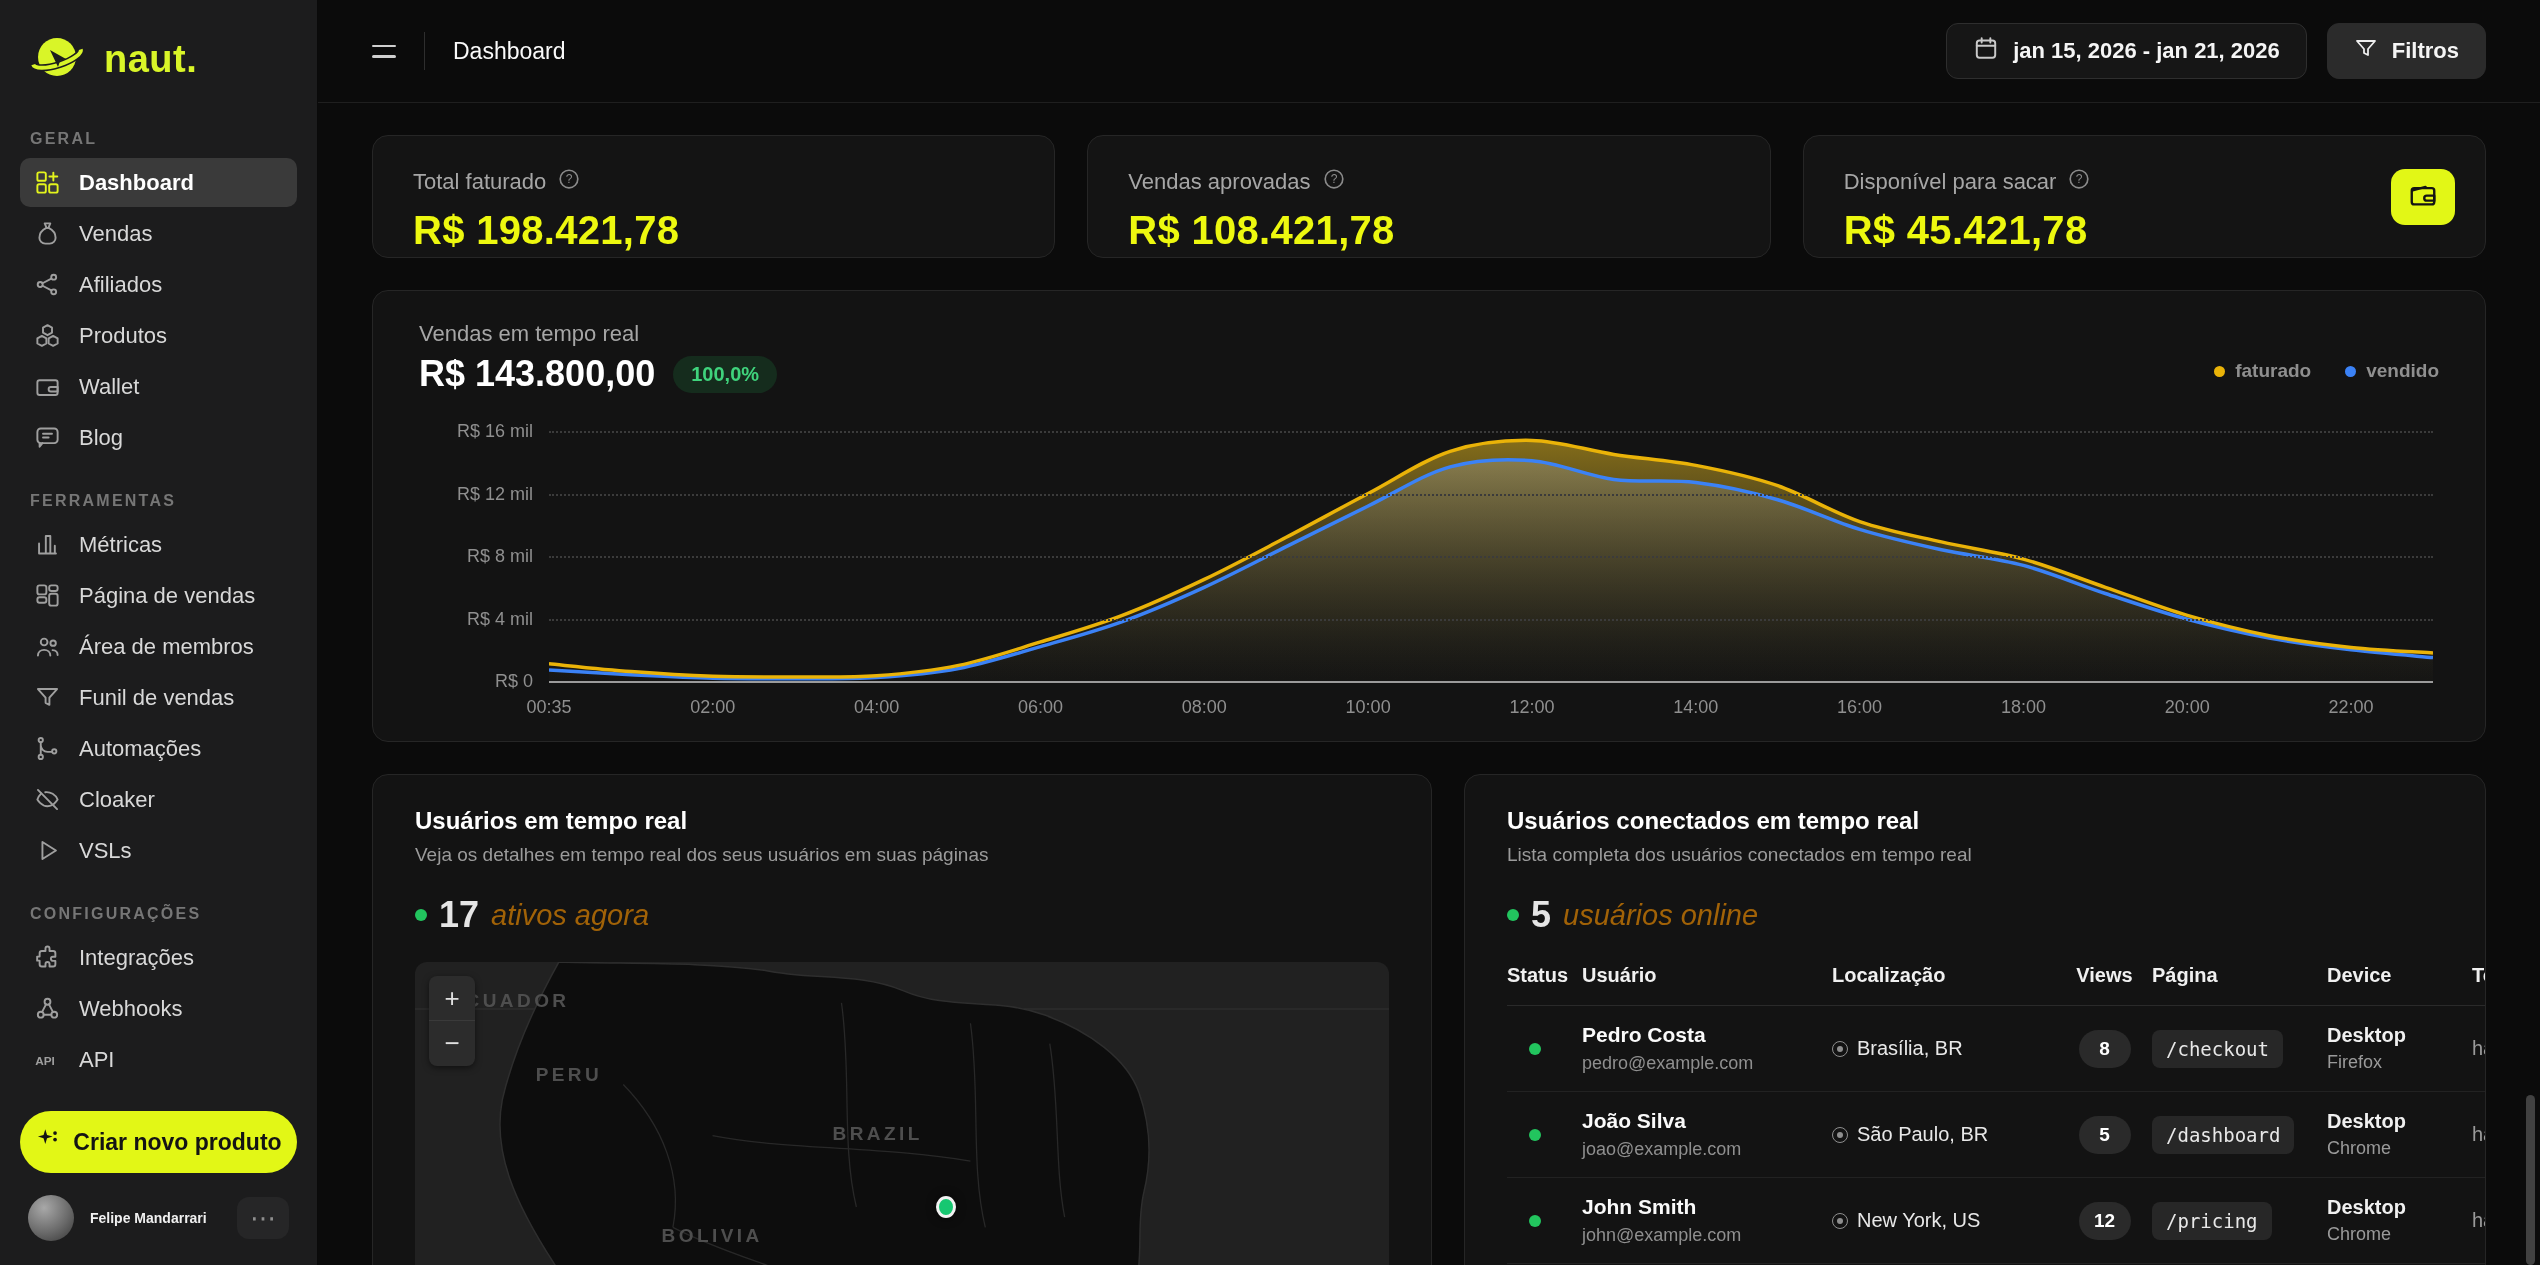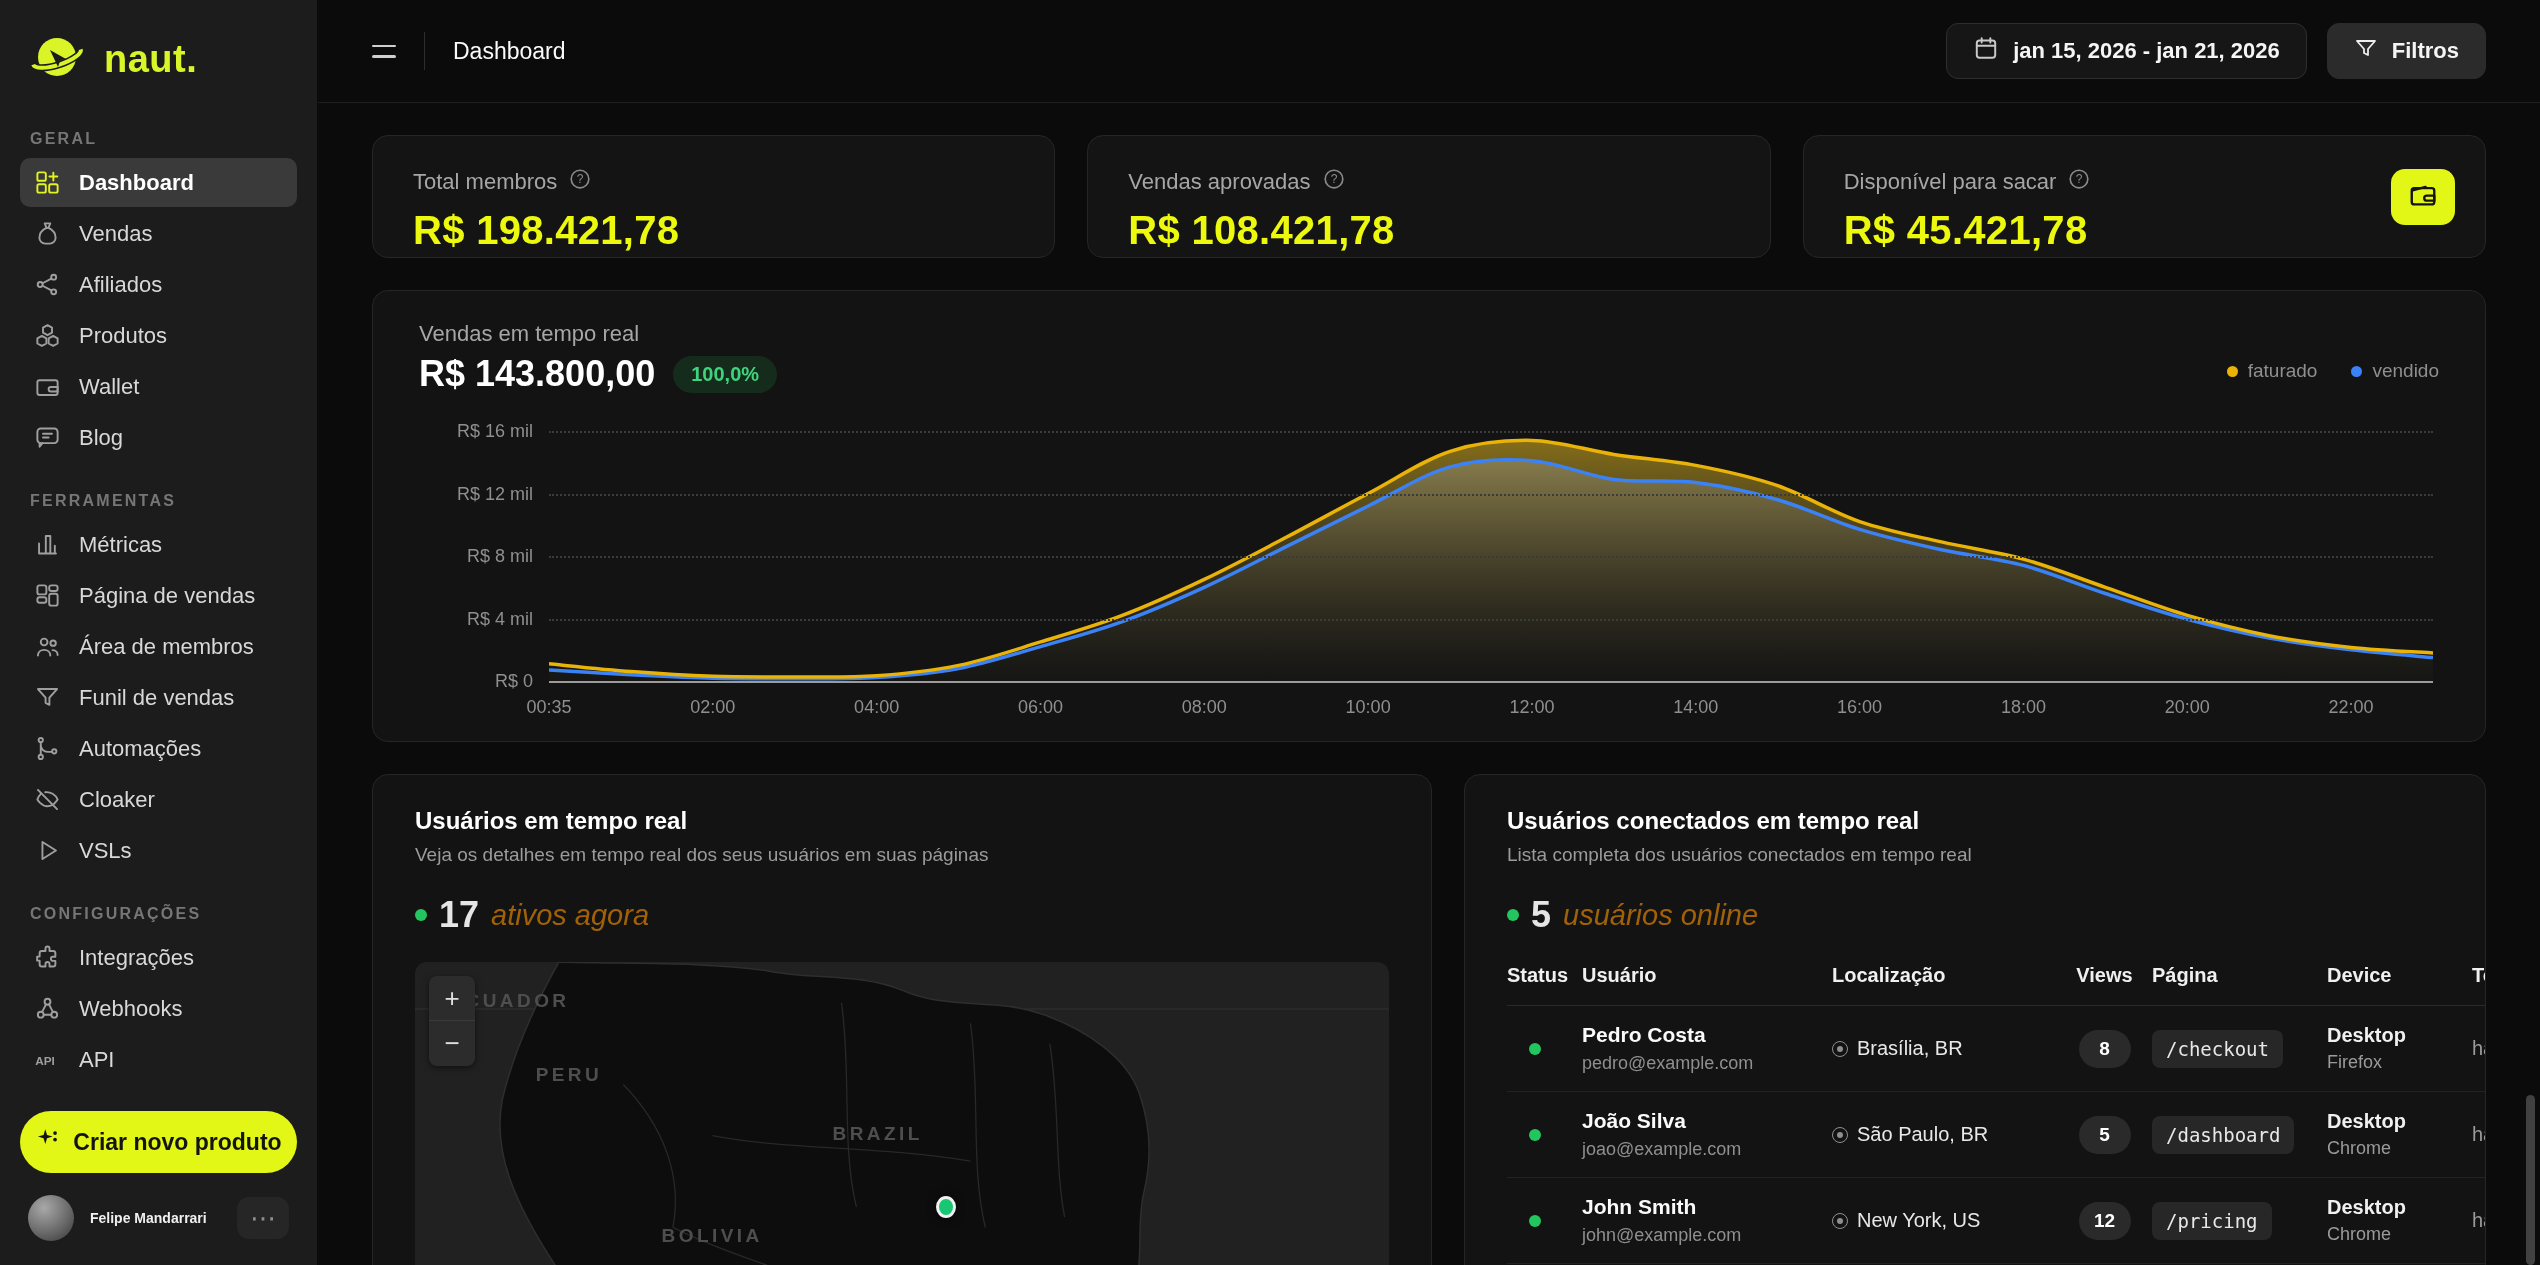--- a/index.html
+++ b/index.html
@@ -59,21 +59,21 @@
   
   .chart-card { margin-top:32px; background:#131313; border:1px solid #262626; border-radius:16px;
     padding:30px 46px 24px; height:452px; }
   .chart-head { display:flex; justify-content:space-between; align-items:center; }
   .chart-title { font-size:22px; color:#a6a6a6; }
   .chart-value-row { display:flex; align-items:center; margin-top:6px; }
   .chart-value { font-size:36px; font-weight:700; color:#ffffff; }
   .chart-badge { margin-left:18px; background:rgba(34,197,94,.14); color:#3fd37c; font-size:20px;
     font-weight:600; padding:7px 18px; border-radius:999px; }
   .legend { display:flex; gap:34px; margin-top:26px; }
-  .legend-item { display:flex; align-items:center; gap:10px; font-size:19px; color:#8f8f8f; cursor:pointer; }
+  .legend-item { display:flex; align-items:center; gap:10px; font-size:19px; color:#8f8f8f; cursor:pointer;font-weight:bold; }
   .legend-dot { width:11px; height:11px; border-radius:50%; }
   .plot-zone { margin:36px 6px 0 130px; }
   .plot { position:relative; height:250px; }
   .plot svg { position:absolute; inset:0; width:100%; height:100%; }
   .gridline { position:absolute; left:0; right:0; border-top:2px dotted #3b3b3b; height:0; }
   .gridline.solid { border-top:2px solid #9b9b9b; }
   .ytick { position:absolute; left:-16px; transform:translate(-100%,-50%); font-size:18px;
     color:#8f8f8f; white-space:nowrap; }
   .xrow { position:relative; height:34px; margin-top:16px; }
   .xtick { position:absolute; transform:translateX(-50%); font-size:18px; color:#8f8f8f; }
@@ -357,21 +357,21 @@
           </span>
           <span>Filtros</span>
         </button>
       </div>
     </header>
 
     <div class="content">
       <div class="stats">
         <div class="stat-card">
           <div class="stat-title">
-              <span>Total membros</span>
+              <span>Total faturado</span>
             <span><svg width="22" height="22" viewBox="0 0 20 20">
                   <circle cx="10" cy="10" r="8" stroke="#8a8a8a" fill="none" stroke-width="1.5"></circle>
                   <text x="10" y="14" text-anchor="middle" font-size="11" fill="#8a8a8a">?</text>
                 </svg></span>
           </div>
           <div class="stat-value">R$ 198.421,78</div>
         </div>
         <div class="stat-card">
           <div class="stat-title">
               <span>Vendas aprovadas</span>

